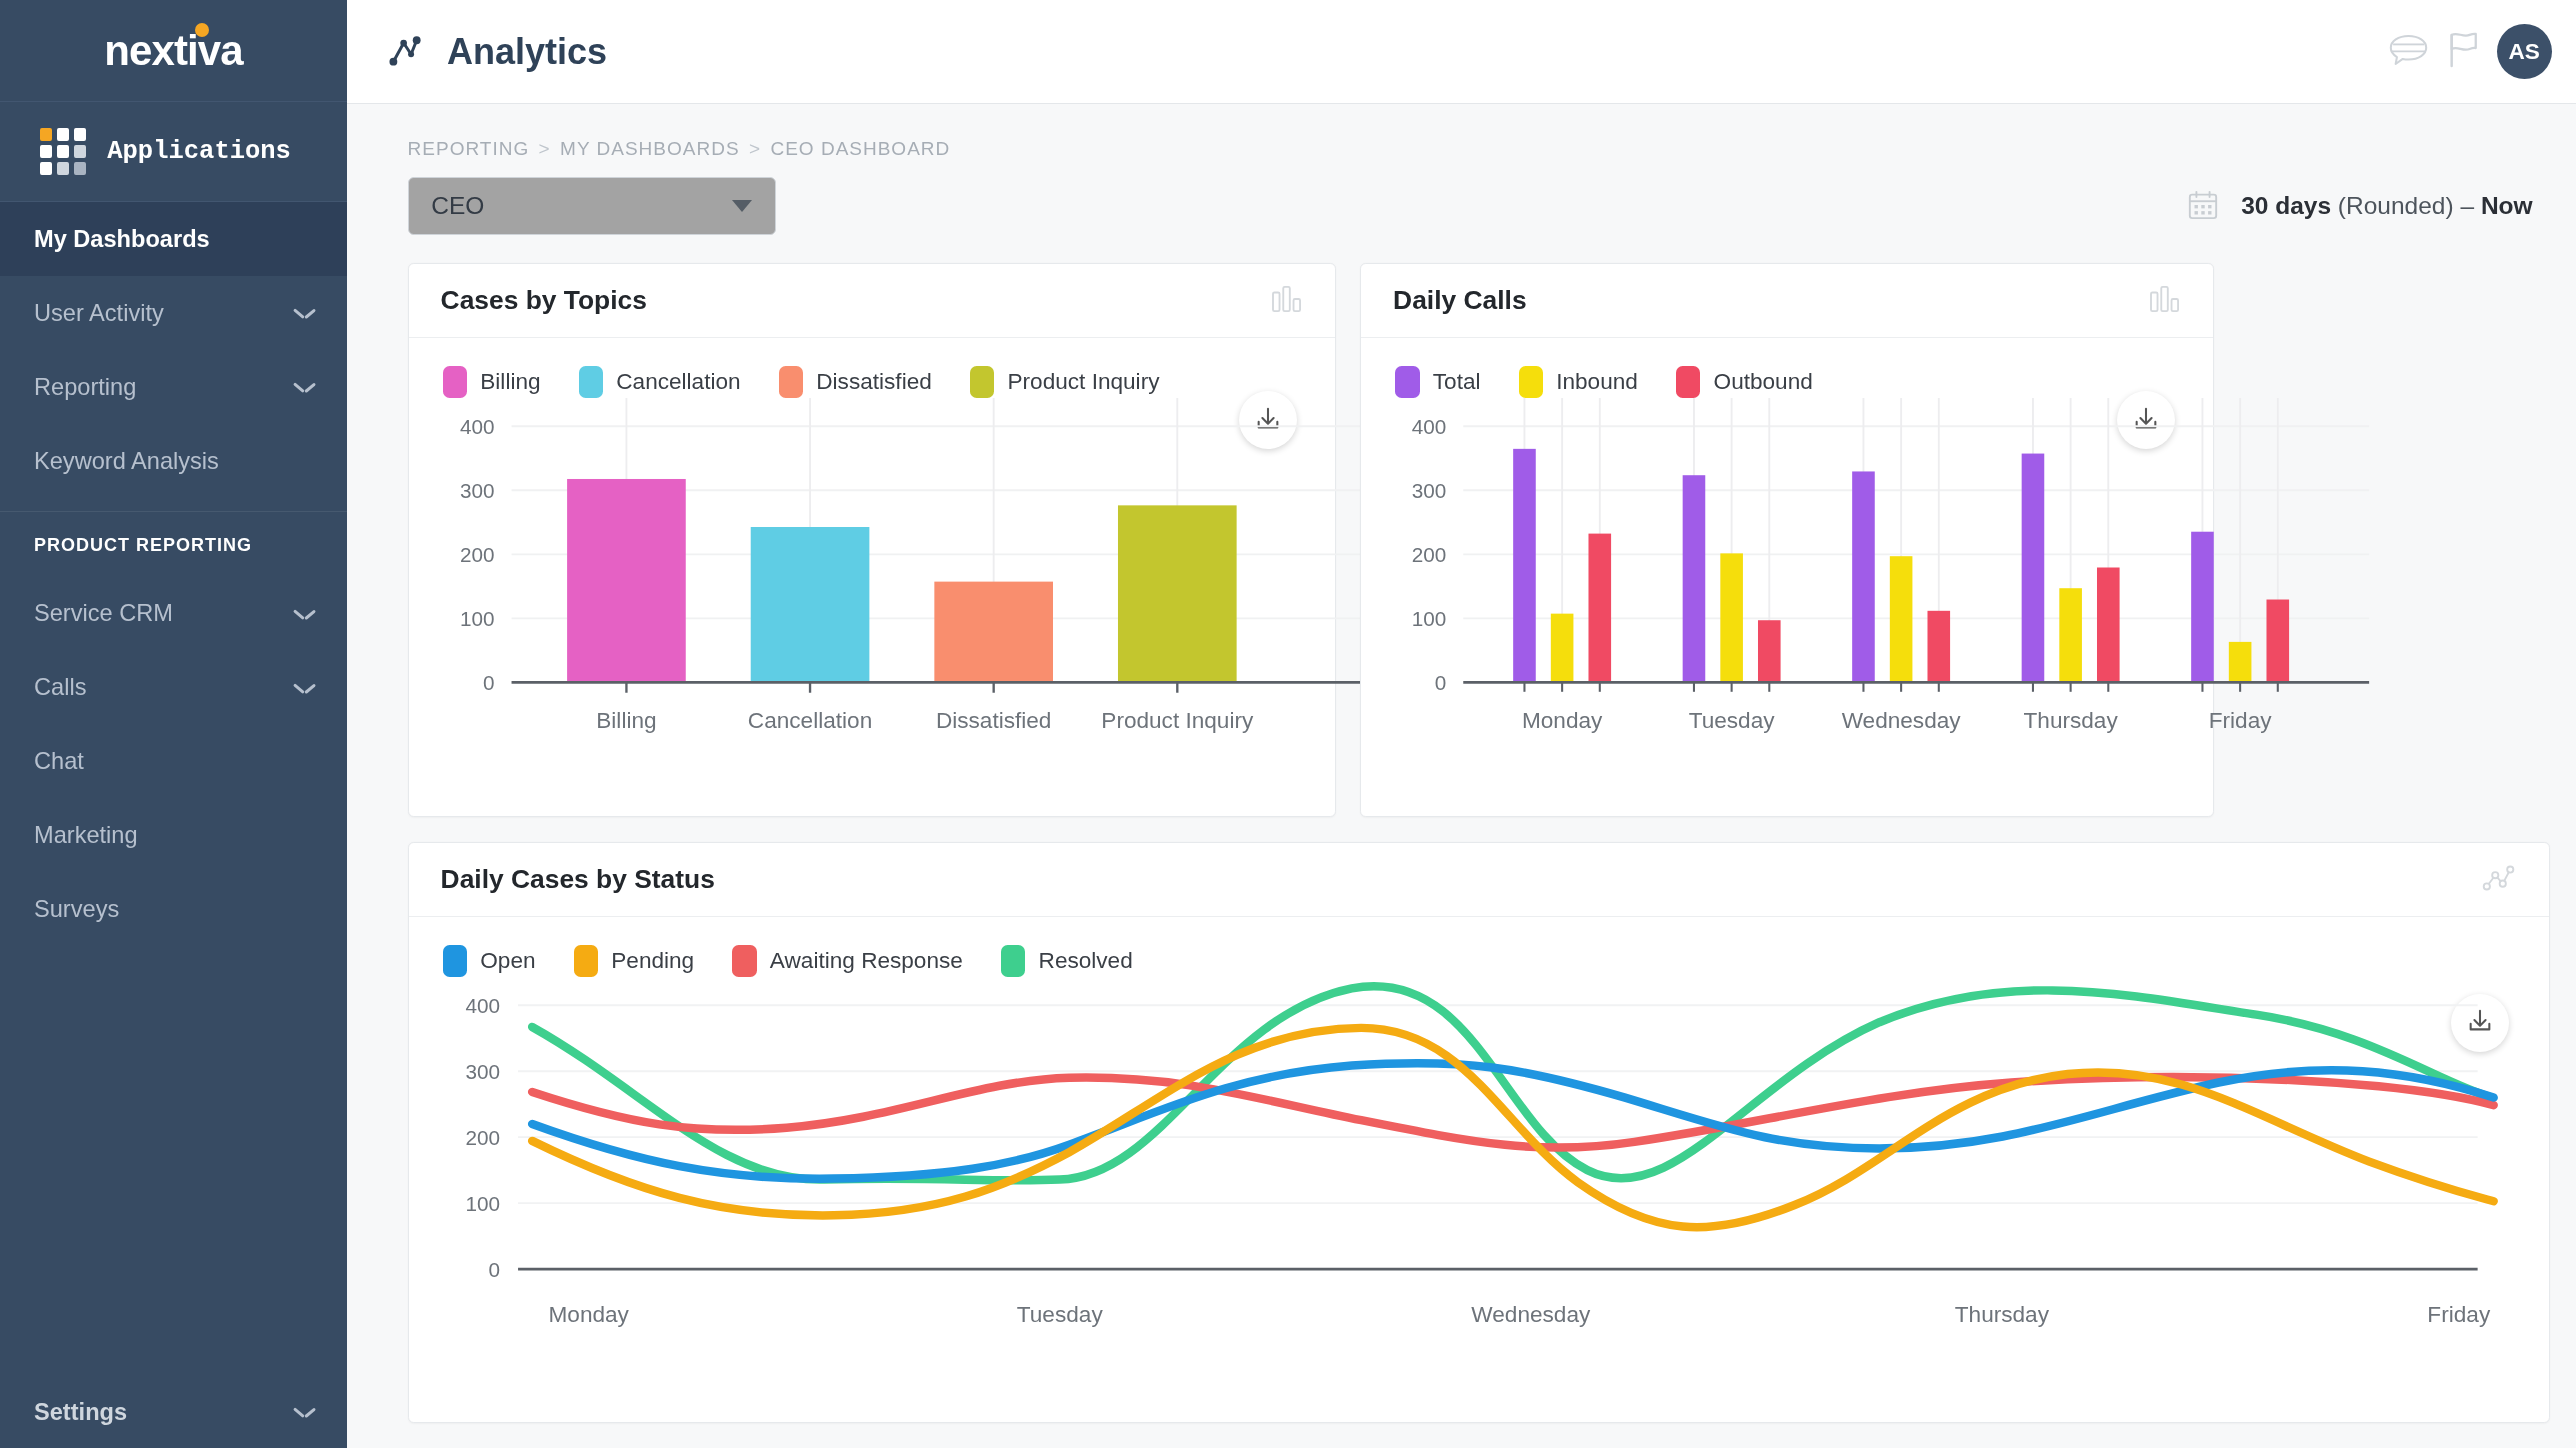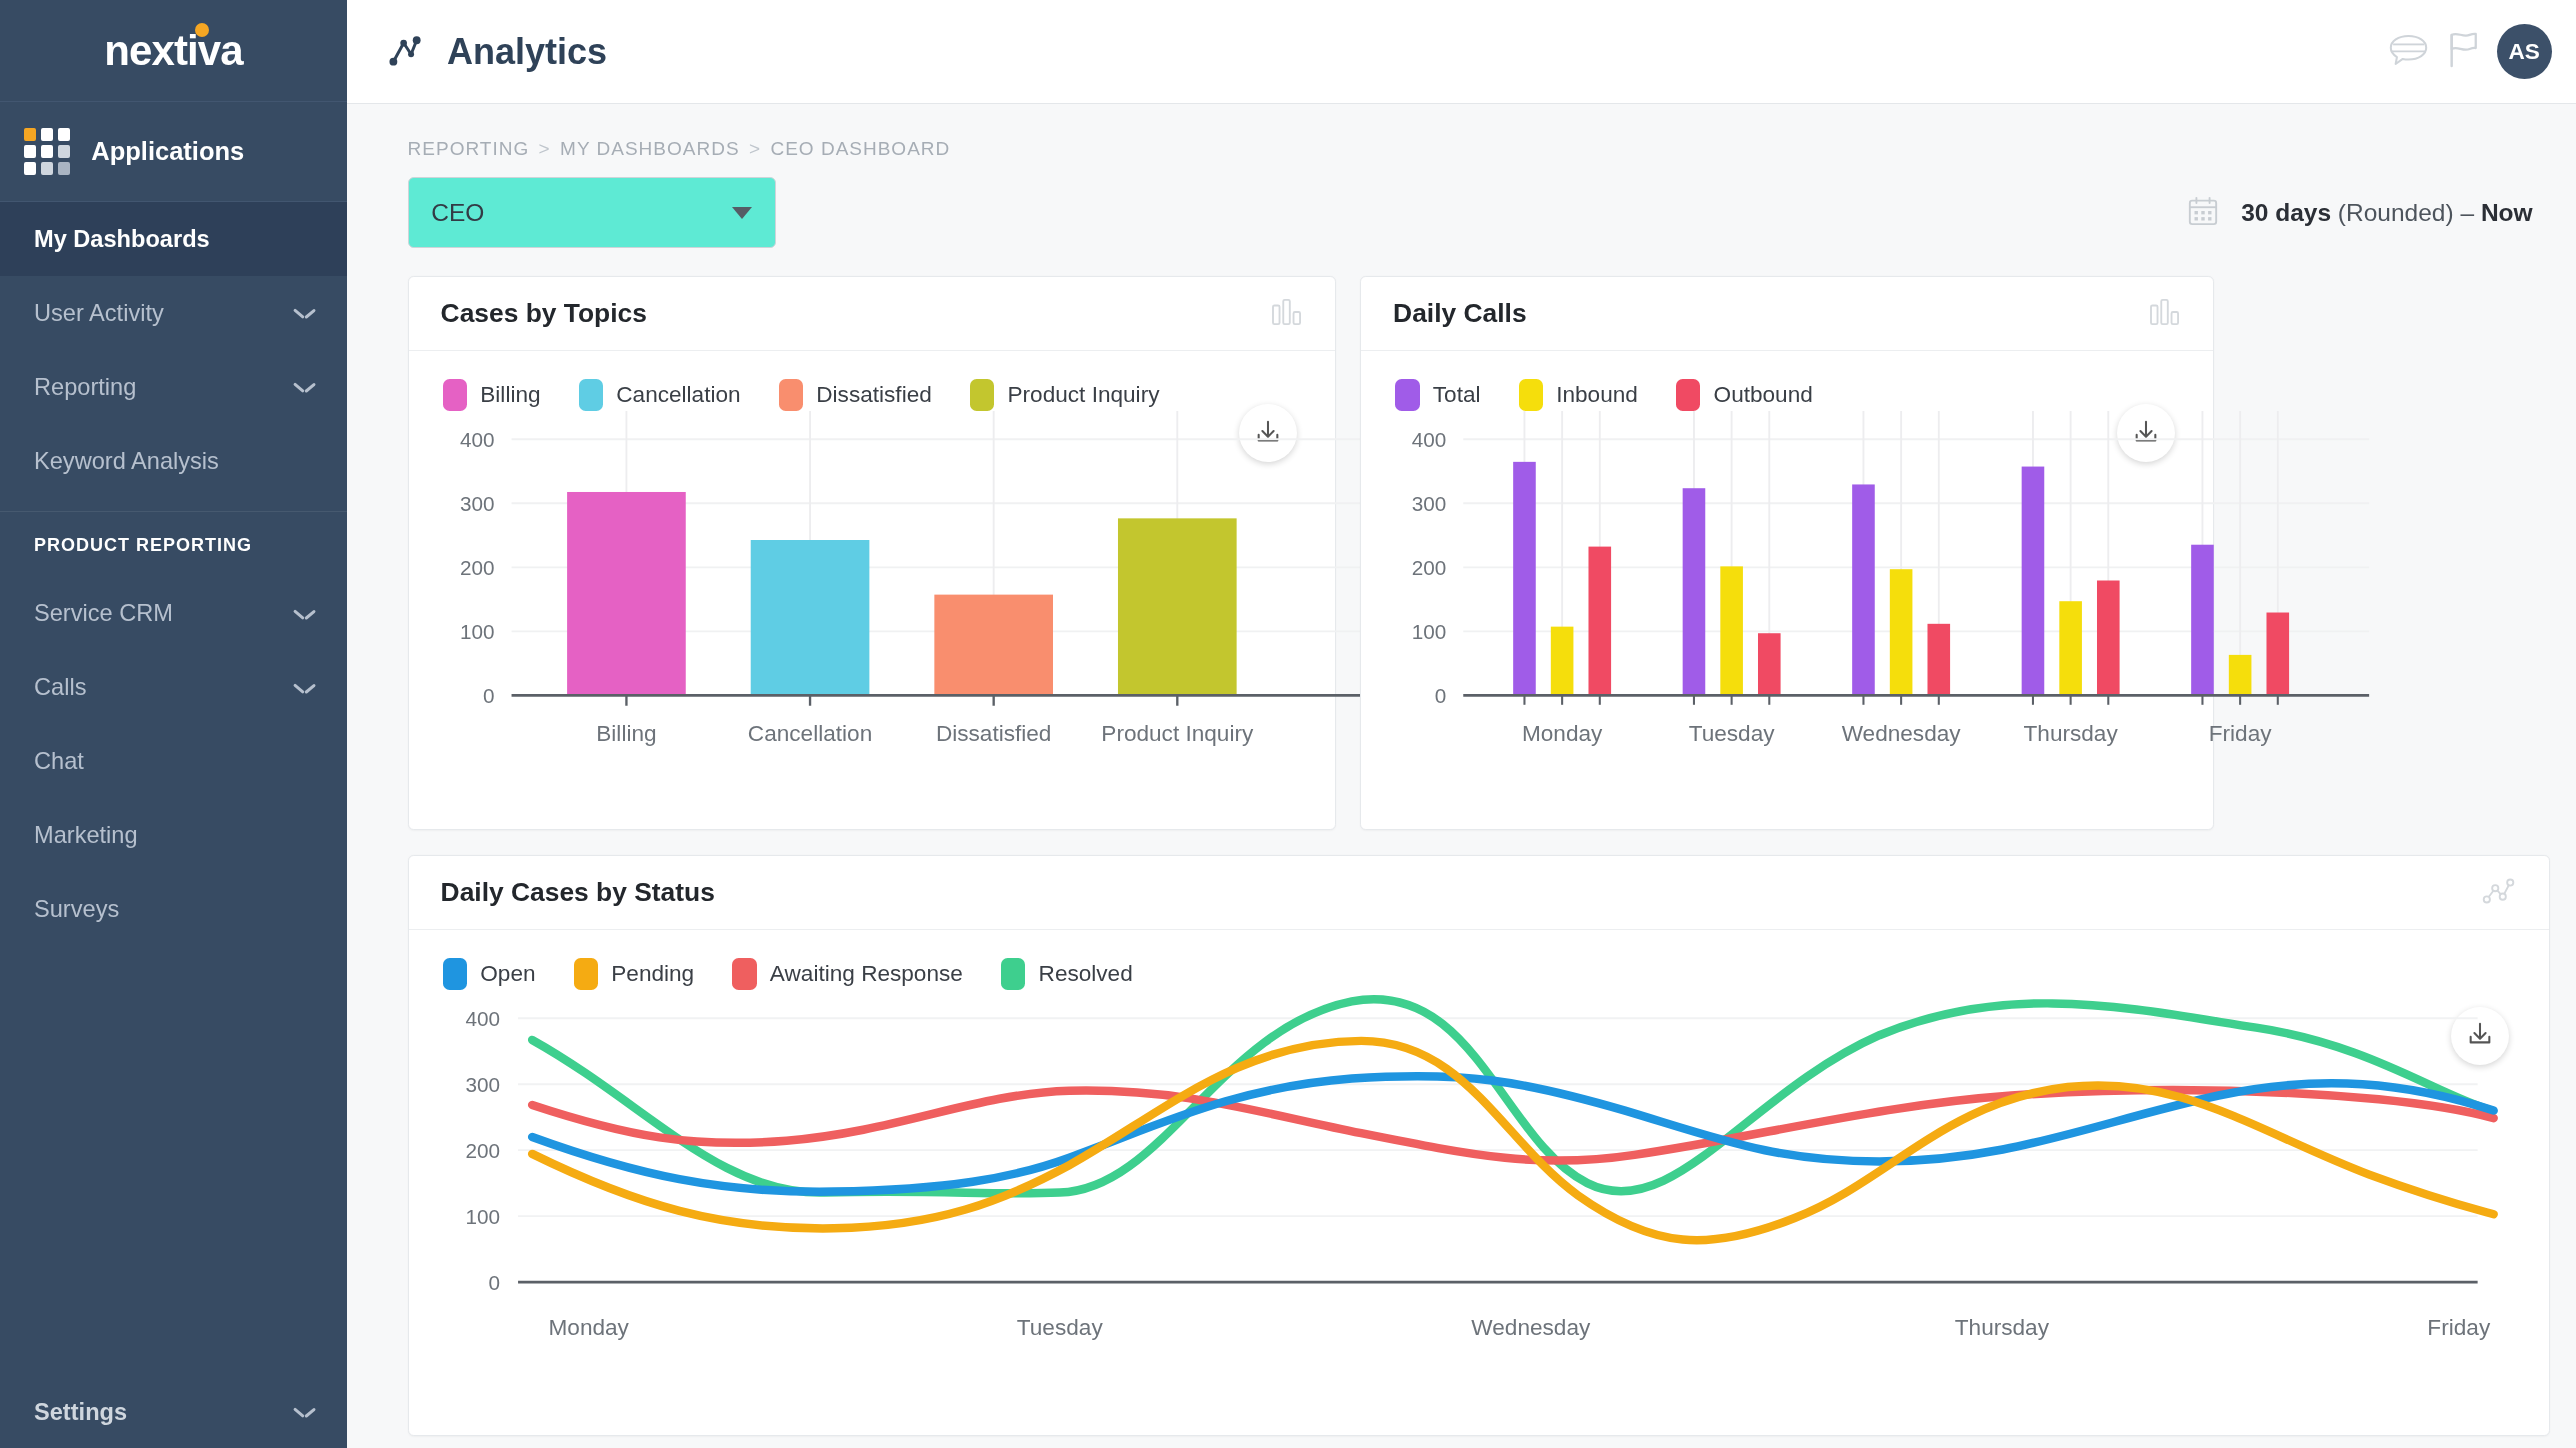--- a/index.html
+++ b/index.html
@@ -25,22 +25,22 @@
   }
   .logo-text {
     color: #ffffff; font-size: 42px; font-weight: bold; letter-spacing: -0.9px;
     position: relative; font-family: "Liberation Sans", sans-serif;
   }
   .logo-dot {
     position: absolute; width: 14px; height: 14px; border-radius: 50%;
     background: #f5a623; left: 91px; top: -3.8px;
   }
   .apps-row {
-    height: 100px; display: flex; align-items: center; padding-left: 24px;
-    border-bottom: 0.9px solid #425670; gap: 21px;
+    height: 100px; display: flex; align-items: center; padding-left: 40px;
+    border-bottom: 0.9px solid #425670; gap: 21px; font-family: Liberation Mono, monospace;
   }
   .apps-grid {
     display: grid; grid-template-columns: repeat(3, 12.3px);
     grid-template-rows: repeat(3, 12.3px); gap: 4.7px;
   }
   .apps-grid i { display: block; width: 12.3px; height: 12.3px; border-radius: 1.9px; background: #ffffff; }
   .apps-grid i.amber { background: #f5a623; }
   .apps-grid i.dim1 { background: #cfd6de; }
   .apps-grid i.dim2 { background: #a9b4c2; }
   .apps-label { color: #ffffff; font-size: 25.5px; font-weight: bold; }
@@ -86,21 +86,21 @@
 
   .content { flex: 1 1 auto; padding: 0 38px; overflow: hidden; }
   .breadcrumb {
     padding: 34px 0 0 22.6px; color: #a6adb5; font-size: 19px; letter-spacing: 1px;
     display: flex; gap: 9.4px; align-items: center;
   }
   .crumb-sep { color: #bfc5cc; }
 
   .controls { display: flex; align-items: center; padding: 17px 0 0 22.6px; }
   .select-box {
-    width: 368px; height: 71px; background: #5eead4; border: 0.9px solid #cfd4d9;
+    width: 368px; height: 58px; background: #a3a3a3; border: 0.9px solid #cfd4d9;
     border-radius: 5.7px; display: flex; align-items: center; padding: 0 22.6px;
     font-size: 24.5px; color: #333b45; cursor: pointer;
   }
   .select-caret {
     margin-left: auto; width: 0; height: 0;
     border-left: 10.4px solid transparent; border-right: 10.4px solid transparent;
     border-top: 12.3px solid #555d66;
   }
   .daterange { margin-left: auto; display: flex; align-items: center; gap: 22.6px; padding-right: 17px; }
   .daterange-text { font-size: 24.5px; color: #2b2f36; }

